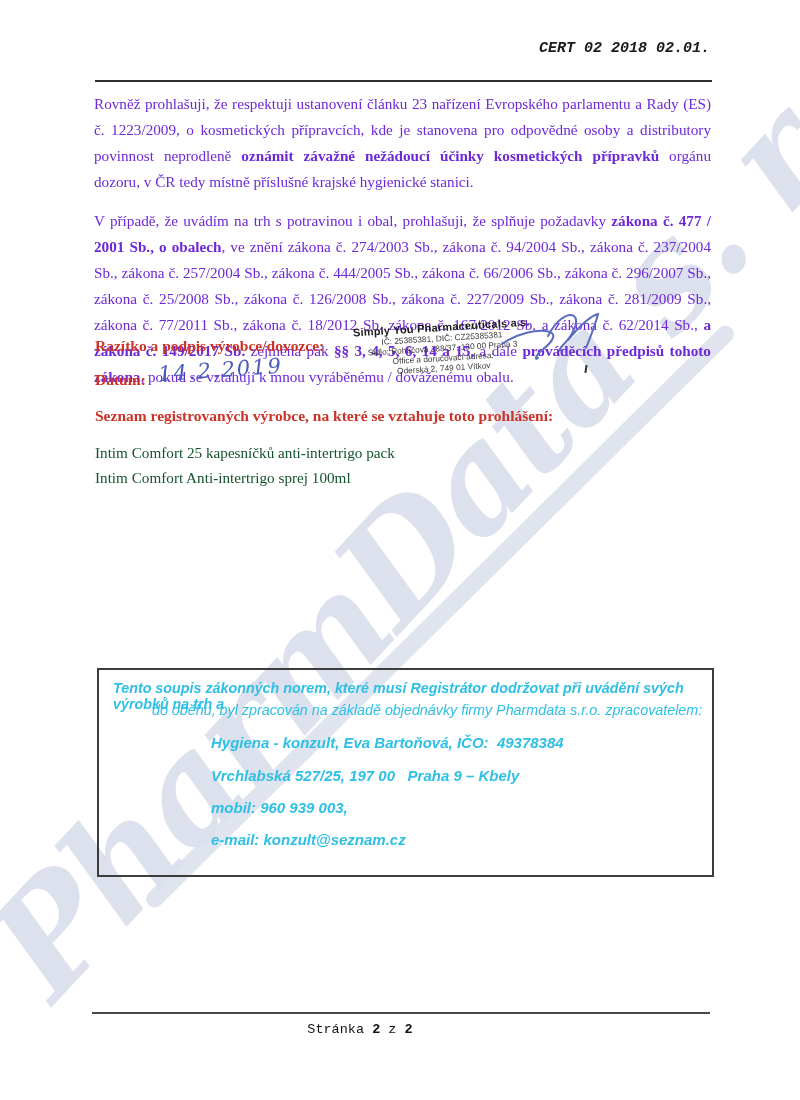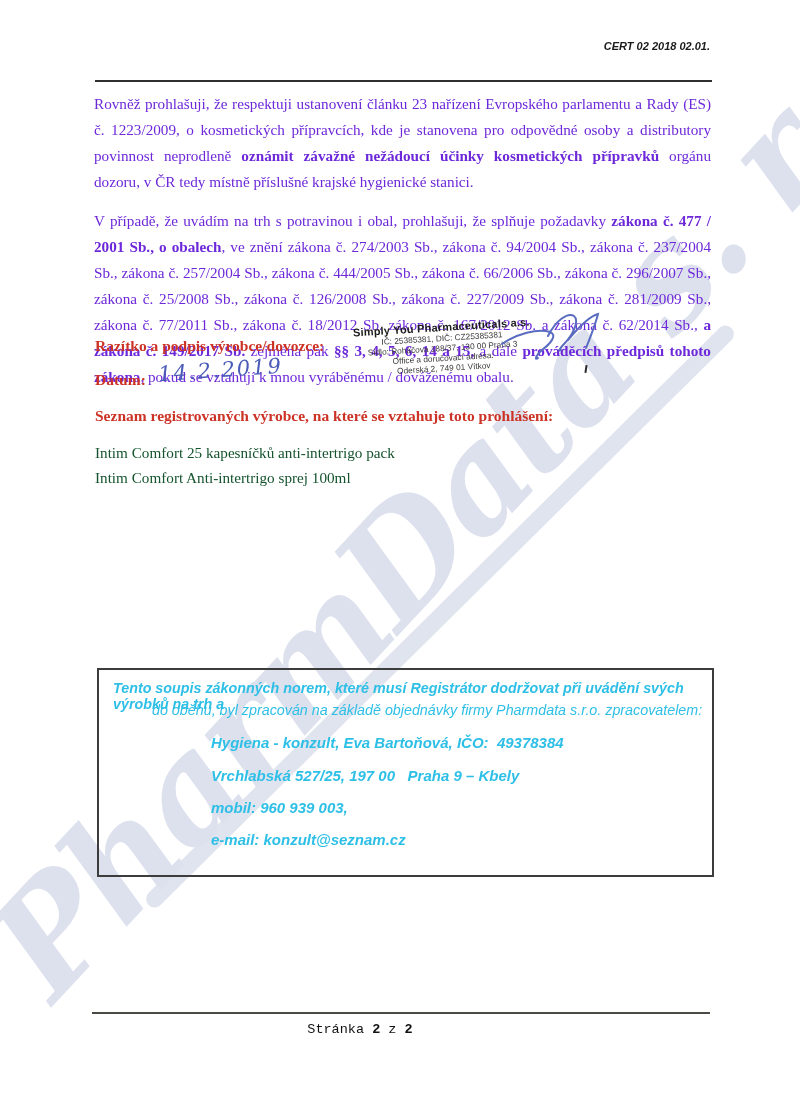--- a/index.html
+++ b/index.html
@@ -16,22 +16,22 @@
     letter-spacing:-4px;
   }
   .watermark-stroke{
     position:absolute;left:30px;top:608px;width:820px;height:17px;
     border-radius:9px;background:#e0e4ef;transform:rotate(-44.7deg);z-index:0;
   }
   .content{position:absolute;inset:0;z-index:1;}
   
   .doc-code{
     position:absolute;top:40px;right:90px;
-    font-family:Liberation Sans, sans-serif;font-style:italic;font-weight:bold;
-    font-size:11px;color:#1a1a1a;
+    font-family:Liberation Mono, monospace;font-style:italic;font-weight:bold;
+    font-size:15px;color:#1a1a1a;
   }
   .top-rule{
     position:absolute;left:95px;top:80px;width:617px;height:2px;background:#2f2f2f;
   }
   
   .para{
     position:absolute;left:94px;width:617px;
     font-size:15.2px;line-height:26px;text-align:justify;color:#6d28d9;
   }
   .p1{top:91px;}

